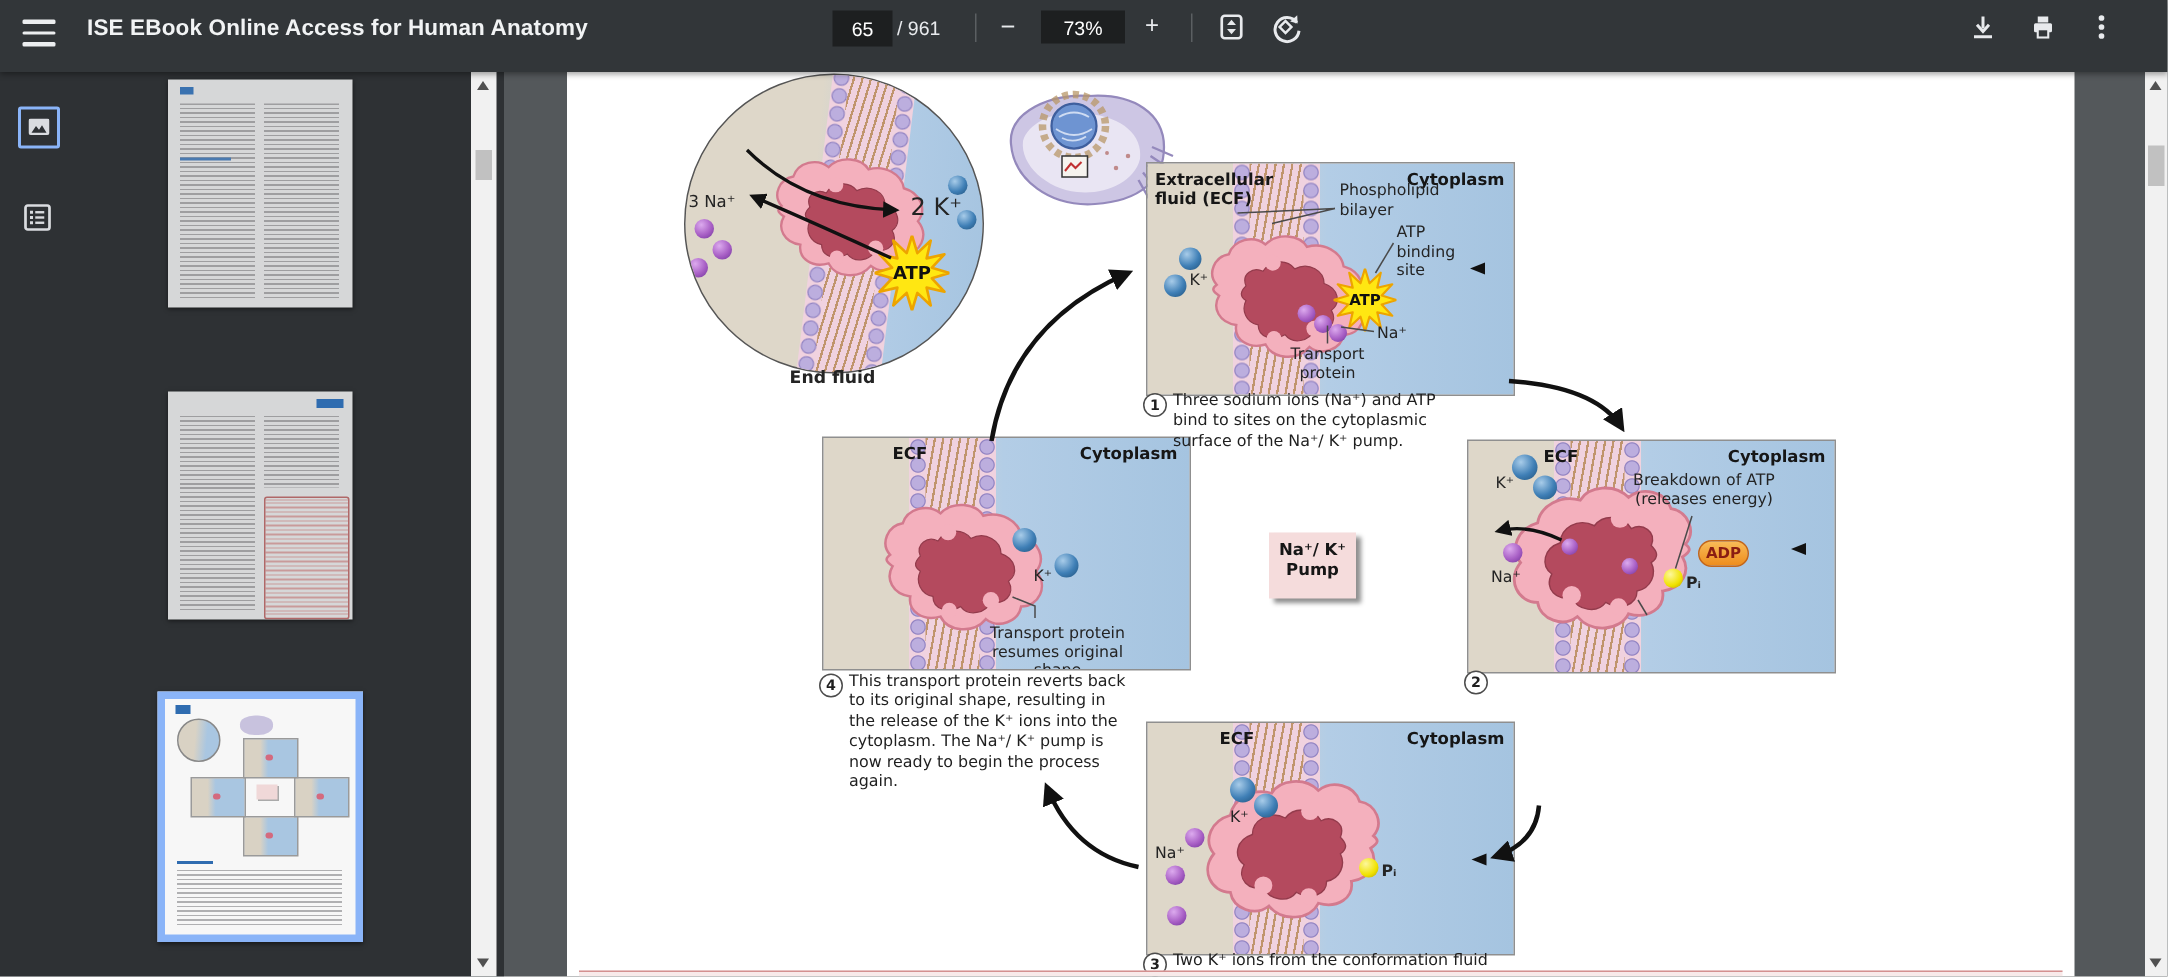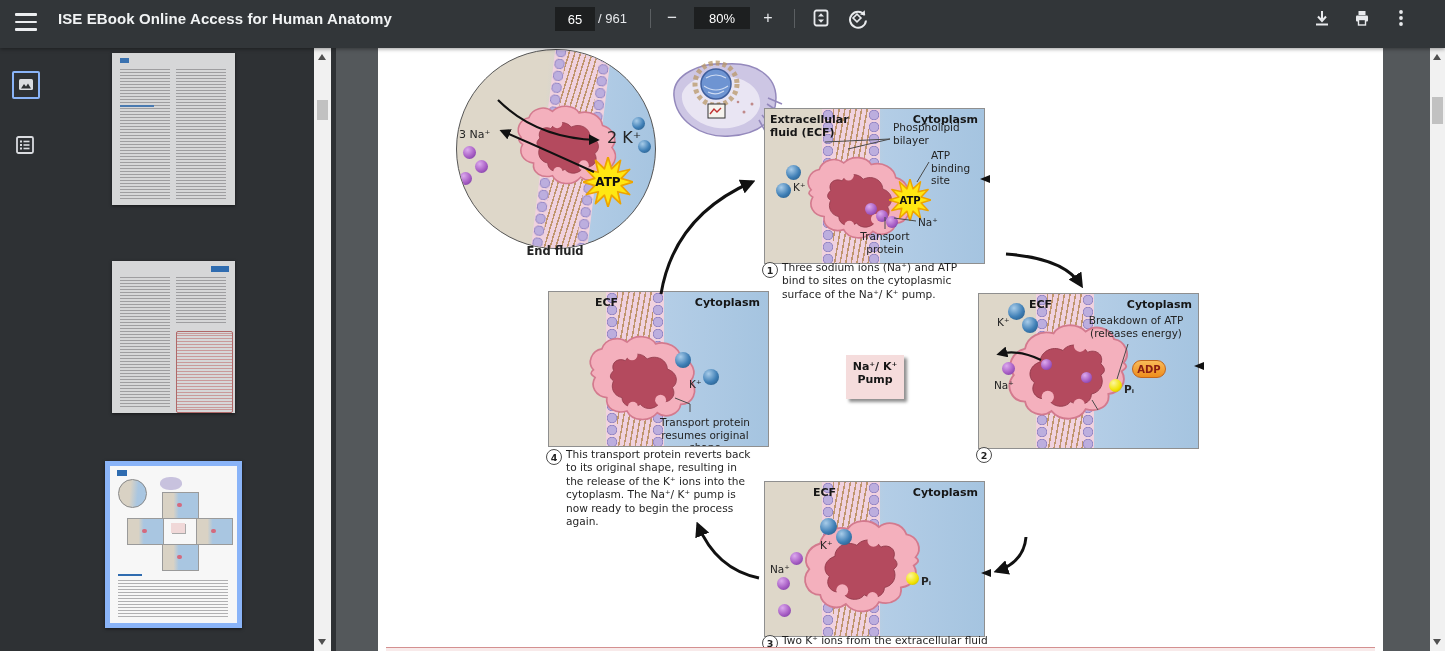--- a/index.html
+++ b/index.html
@@ -43,21 +43,21 @@
   
   .sbar{position:absolute;background:#f1f1f1;}
   .sthumb{position:absolute;left:2px;width:11px;background:#c1c1c1;}
   .tri-up{width:0;height:0;border-left:4.5px solid transparent;border-right:4.5px solid transparent;
           border-bottom:6px solid #505050;}
   .tri-down{width:0;height:0;border-left:4.5px solid transparent;border-right:4.5px solid transparent;
             border-top:6px solid #505050;}
   
   #page{position:absolute;left:378px;top:48px;width:1005px;height:603px;background:#ffffff;overflow:hidden;z-index:5;}
   .panel{position:absolute;width:219px;height:154px;border:1px solid #8f8f8f;overflow:hidden;
-         background:linear-gradient(90deg,#ded7c9 0 57px,#b3cde6 120px,#a5c4e0 100%);}
+         background:linear-gradient(90deg,#ded7c9 0 57px,#b3cde6 120px,#a5c4e0 100%);padding-left:25px;}
   .membrane{position:absolute;top:0;bottom:0;background:#f0d2df;}
   .membrane .tails{position:absolute;top:0;bottom:0;left:11px;right:11px;
       background:repeating-linear-gradient(100deg,rgba(176,128,70,.75) 0 1.5px,rgba(0,0,0,0) 1.5px 5.5px);}
   .membrane .bcol{position:absolute;top:0;bottom:0;width:12px;background-repeat:repeat-y;
       background-image:radial-gradient(circle at 6px 6px,#bcaede 0 4px,#8d7fc0 4.8px,rgba(0,0,0,0) 5.5px);
       background-size:12px 12px;}
   .bcol.l{left:0}.bcol.r{right:0}
   .prot{position:absolute;}
   .ion{position:absolute;border-radius:50%;}
   .ion.na{background:radial-gradient(circle at 35% 30%,#dcaaee,#a85fc5 55%,#6f3399 100%);}
@@ -109,21 +109,21 @@
   <div id="hamburger" class="tbtn">
       <div></div>
       <div></div>
       <div></div>
     </div>
   <div id="doc-title">ISE EBook Online Access for Human Anatomy</div>
   <input id="page-box" value="65" style="">
   <div id="page-total">/ 961</div>
   <div class="tdiv" style="left:650px"></div>
   <div id="zoom-out" class="tbtn">−</div>
-  <div id="zoom-box">80%</div>
+  <div id="zoom-box">73%</div>
   <div id="zoom-in" class="tbtn">+</div>
   <div class="tdiv" style="left:794px"></div>
   <div id="fit-btn" class="tbtn">
     <svg width="20" height="20" viewBox="0 0 20 20">
       <rect x="3.5" y="2.5" width="13" height="15" rx="2" fill="none" stroke="#e8eaed" stroke-width="1.8"></rect>
       <path d="M10,5.2 l3,3.4 h-6 Z" fill="#e8eaed"></path>
       <path d="M10,14.8 l3,-3.4 h-6 Z" fill="#e8eaed"></path>
     </svg>
   </div>
   <div id="rotate-btn" class="tbtn">
@@ -370,21 +370,21 @@
 
   <div class="step" style="left:384px;top:213px;width:205px">
     <span class="stepnum">1</span>
     <span class="steptext" style="width:182px">Three sodium ions (Na⁺) and ATP bind to sites on the cytoplasmic surface of the Na⁺/ K⁺ pump.</span>
   </div>
   <div class="step" style="left:598px;top:398px;width:212px">
     <span class="stepnum">2</span>
   </div>
   <div class="step" style="left:384px;top:586px;width:240px">
     <span class="stepnum">3</span>
-    <span class="steptext" style="white-space:nowrap">Two K⁺ ions from the extracellular fluid</span>
+    <span class="steptext" style="white-space:nowrap">Two K⁺ ions from the conformation fluid</span>
   </div>
   <div class="step" style="left:168px;top:400px;width:205px">
     <span class="stepnum">4</span>
     <span class="steptext" style="width:186px">This transport protein reverts back to its original shape, resulting in the release of the K⁺ ions into the cytoplasm. The Na⁺/ K⁺ pump is now ready to begin the process again.</span>
   </div>
 
   <svg id="overlay" viewBox="0 0 1005 603">
     <defs>
       <marker id="ah" viewBox="0 0 10 10" refX="7.5" refY="5" markerWidth="5" markerHeight="5" orient="auto-start-reverse">
         <path d="M0,0 L10,5 L0,10 Z" fill="#111"></path>

